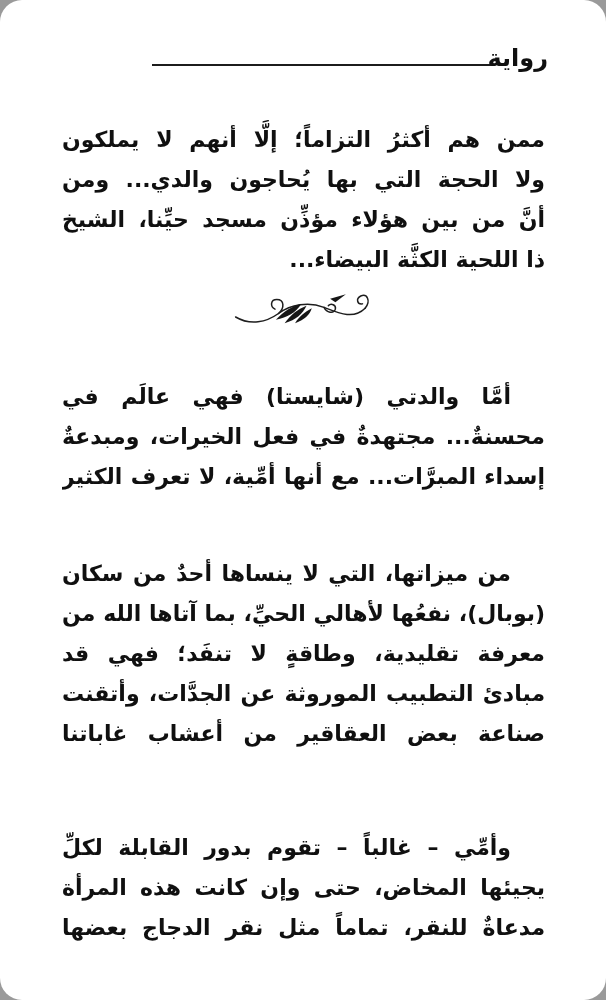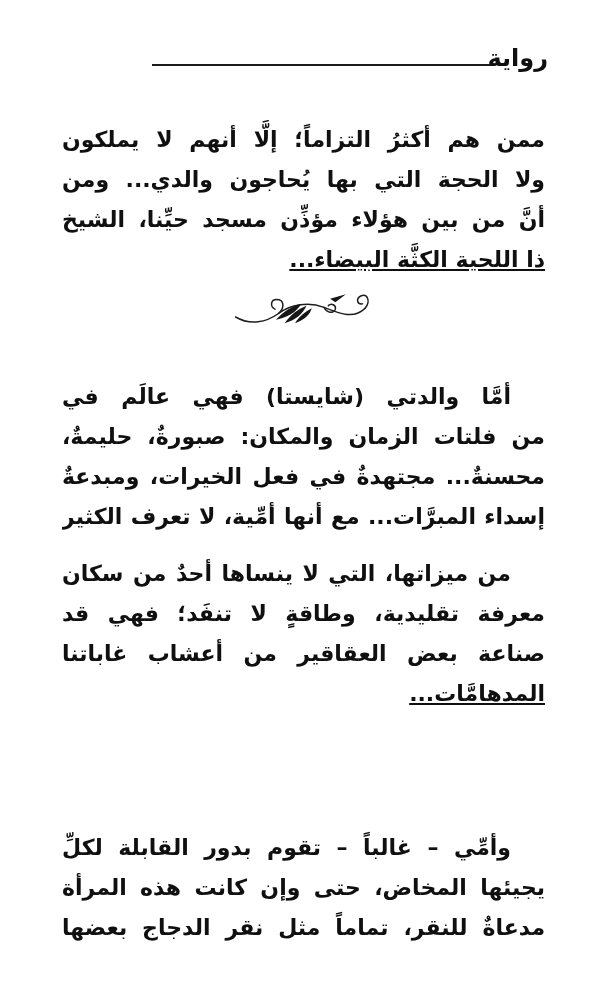--- a/index.html
+++ b/index.html
@@ -4,20 +4,21 @@
 <style>
   html,body{margin:0;padding:0;background:#9a9a9a;}
   .page{
     position:relative;
     width:606px;height:1000px;
     margin:0 auto;
     background:#ffffff;
     font-family:"DejaVu Sans", sans-serif;
     color:#101010;
     overflow:hidden;
+    border-radius:22px;
   }
   
   .header-rule{
     position:absolute;
     top:64px;left:152px;width:340px;height:2px;
     background:#1c1c1c;
   }
   .running-title{
     position:absolute;
     top:44px;right:58px;
@@ -37,21 +38,20 @@
     display:block;
     height:40px;
     overflow:hidden;
     text-align:justify;
     text-align-last:justify;
     -moz-text-align-last:justify;
   }
   .para .line.short{
     text-align:left;
     text-align-last:right;
-    text-decoration:underline;
     -moz-text-align-last:right;
   }
   .para .line.first{
     text-indent:34px;
   }
   .p0{top:98px;}
   .p1{top:355px;}
   .p2{top:532px;}
   .p3{top:806px;}
   
@@ -88,30 +88,30 @@
         <path d="M78 15 C 68 17, 57 24, 49 33 C 62 30, 72 25, 78 15 Z"></path>
         <path d="M84 17 C 74 21, 65 28, 59 37 C 72 33, 80 26, 84 17 Z"></path>
         <path d="M90 20 C 82 24, 75 30, 71 37 C 82 33, 88 27, 90 20 Z"></path>
         <path d="M111 9 L 129 4 L 117 13 Z"></path>
       </g>
     </svg>
   </div>
 
   <p class="para p1">
     <span class="line first">أمَّا والدتي (شايستا) فهي عالَم في إنسان، وفلتة</span>
-    <span class="line">من فلتات الزمان والمكان: صبورةٌ، حليمةٌ،</span>
     <span class="line">محسنةٌ... مجتهدةٌ في فعل الخيرات، ومبدعةٌ في</span>
     <span class="line">إسداء المبرَّات... مع أنها أمِّية، لا تعرف الكثير عن</span>
   </p>
 
   <p class="para p2">
     <span class="line first">من ميزاتها، التي لا ينساها أحدٌ من سكان</span>
+    <span class="line">(بوبال)، نفعُها لأهالي الحيِّ، بما آتاها الله من</span>
     <span class="line">معرفة تقليدية، وطاقةٍ لا تنفَد؛ فهي قد أخذت بعض</span>
+    <span class="line">مبادئ التطبيب الموروثة عن الجدَّات، وأتقنت</span>
     <span class="line">صناعة بعض العقاقير من أعشاب غاباتنا الكثيفة</span>
-    <span class="line short">المدهامَّات...</span>
   </p>
 
   <p class="para p3">
     <span class="line first">وأمِّي – غالباً – تقوم بدور القابلة لكلِّ امرأة</span>
     <span class="line">يجيئها المخاض، حتى وإن كانت هذه المرأة زوجةً</span>
     <span class="line">مدعاةٌ للنقر، تماماً مثل نقر الدجاج بعضها بعضاً</span>
   </p>
 
 </div>
 

